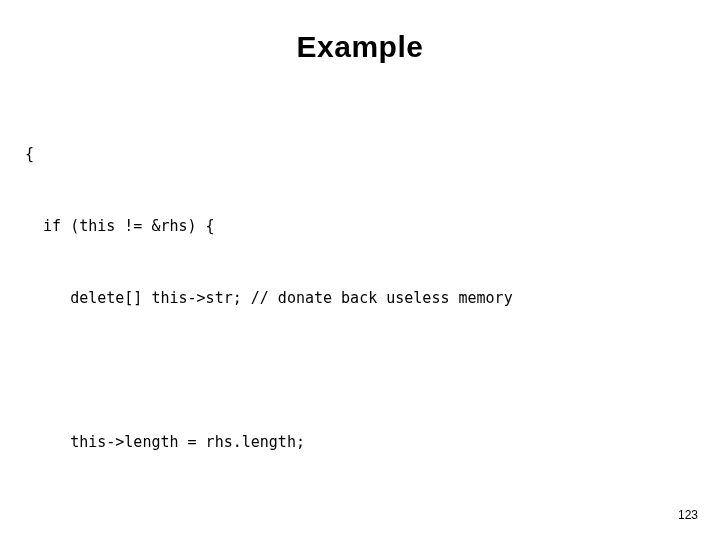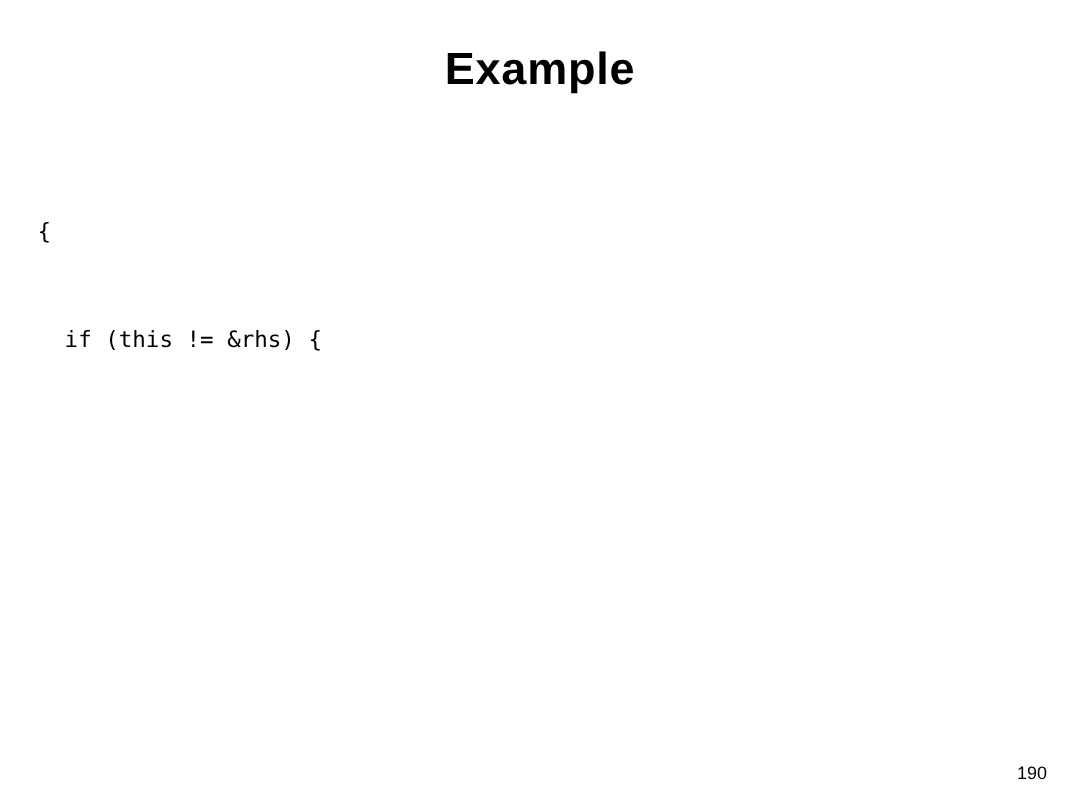--- a/index.html
+++ b/index.html
@@ -59,26 +59,28 @@
 </head>
 <body>
 
 <div class="slide">
 
   <div class="slide-title">Example</div>
 
   <div class="code-block">
     <div class="code-line">{</div>
     <div class="code-line">  if (this != &amp;rhs) {</div>
+    <div class="code-line">     delete[] this-&gt;str; // donate back useless memory</div>
     <div class="code-line"></div>
+    <div class="code-line">     this-&gt;length = rhs.length;</div>
     
     
     
     
     
     
     
     
   </div>
 
-  <div class="page-number">190</div>
+  <div class="page-number">123</div>
 
 </div>
 
 </body></html>

